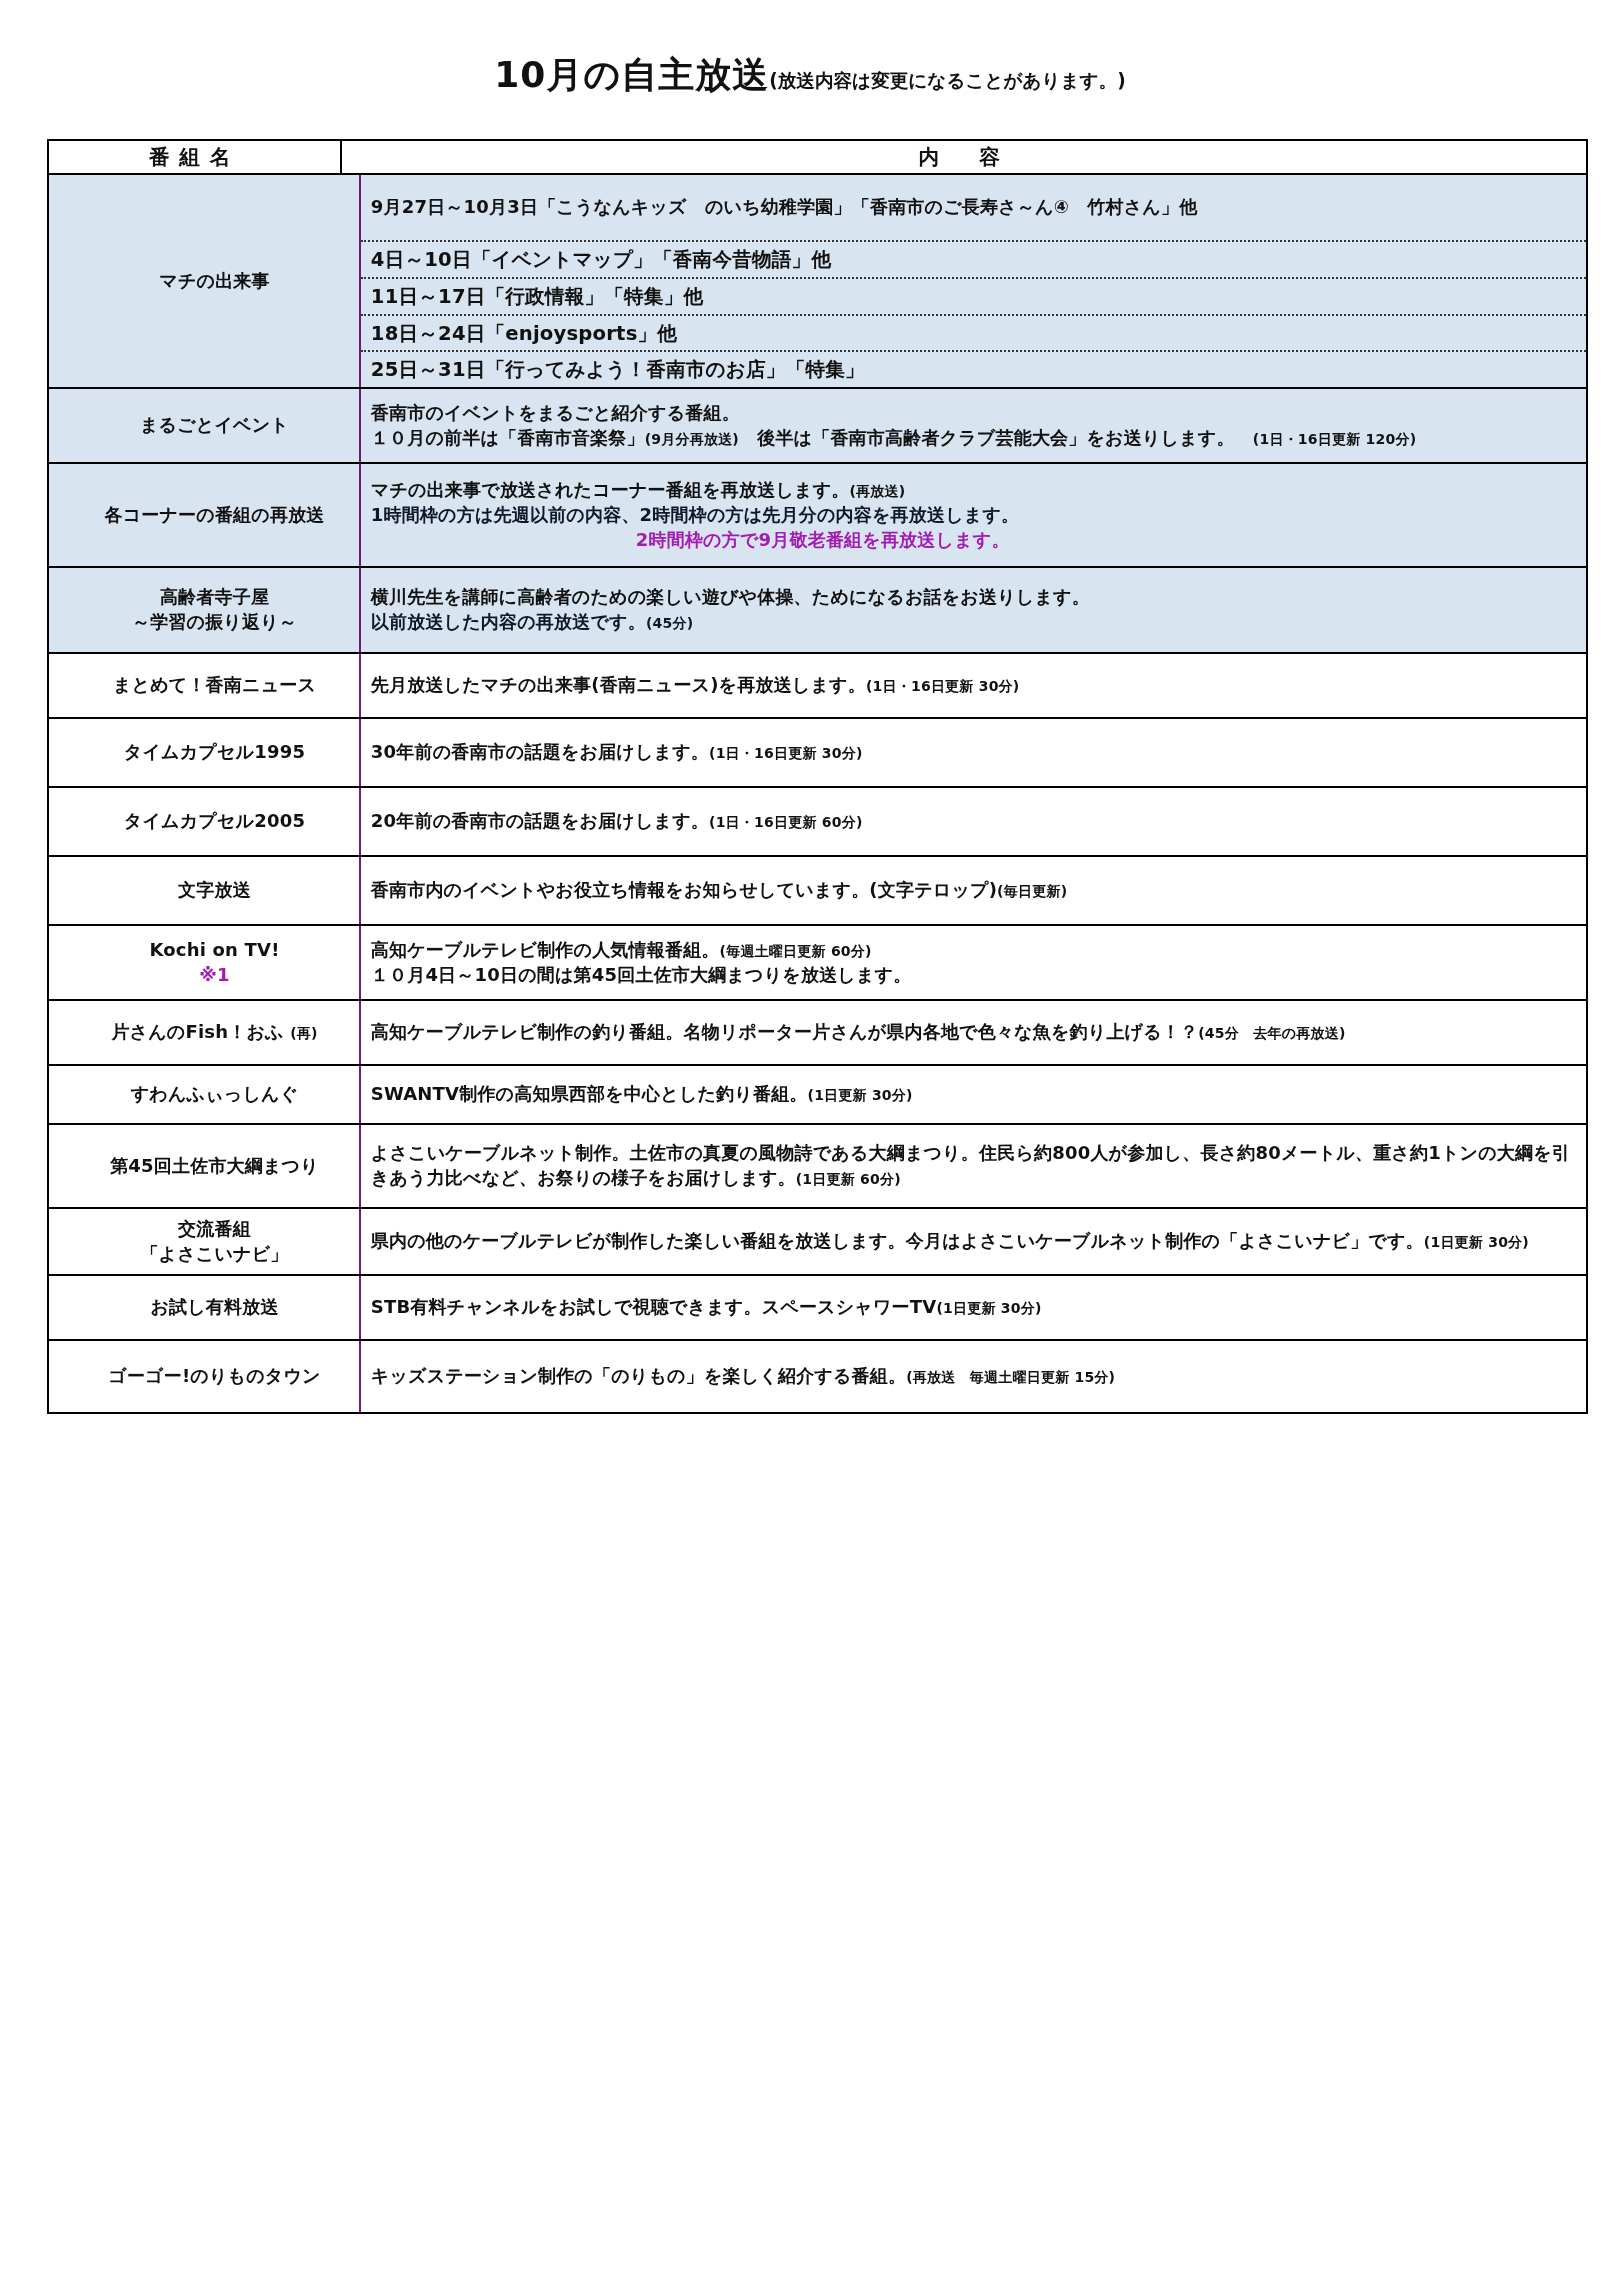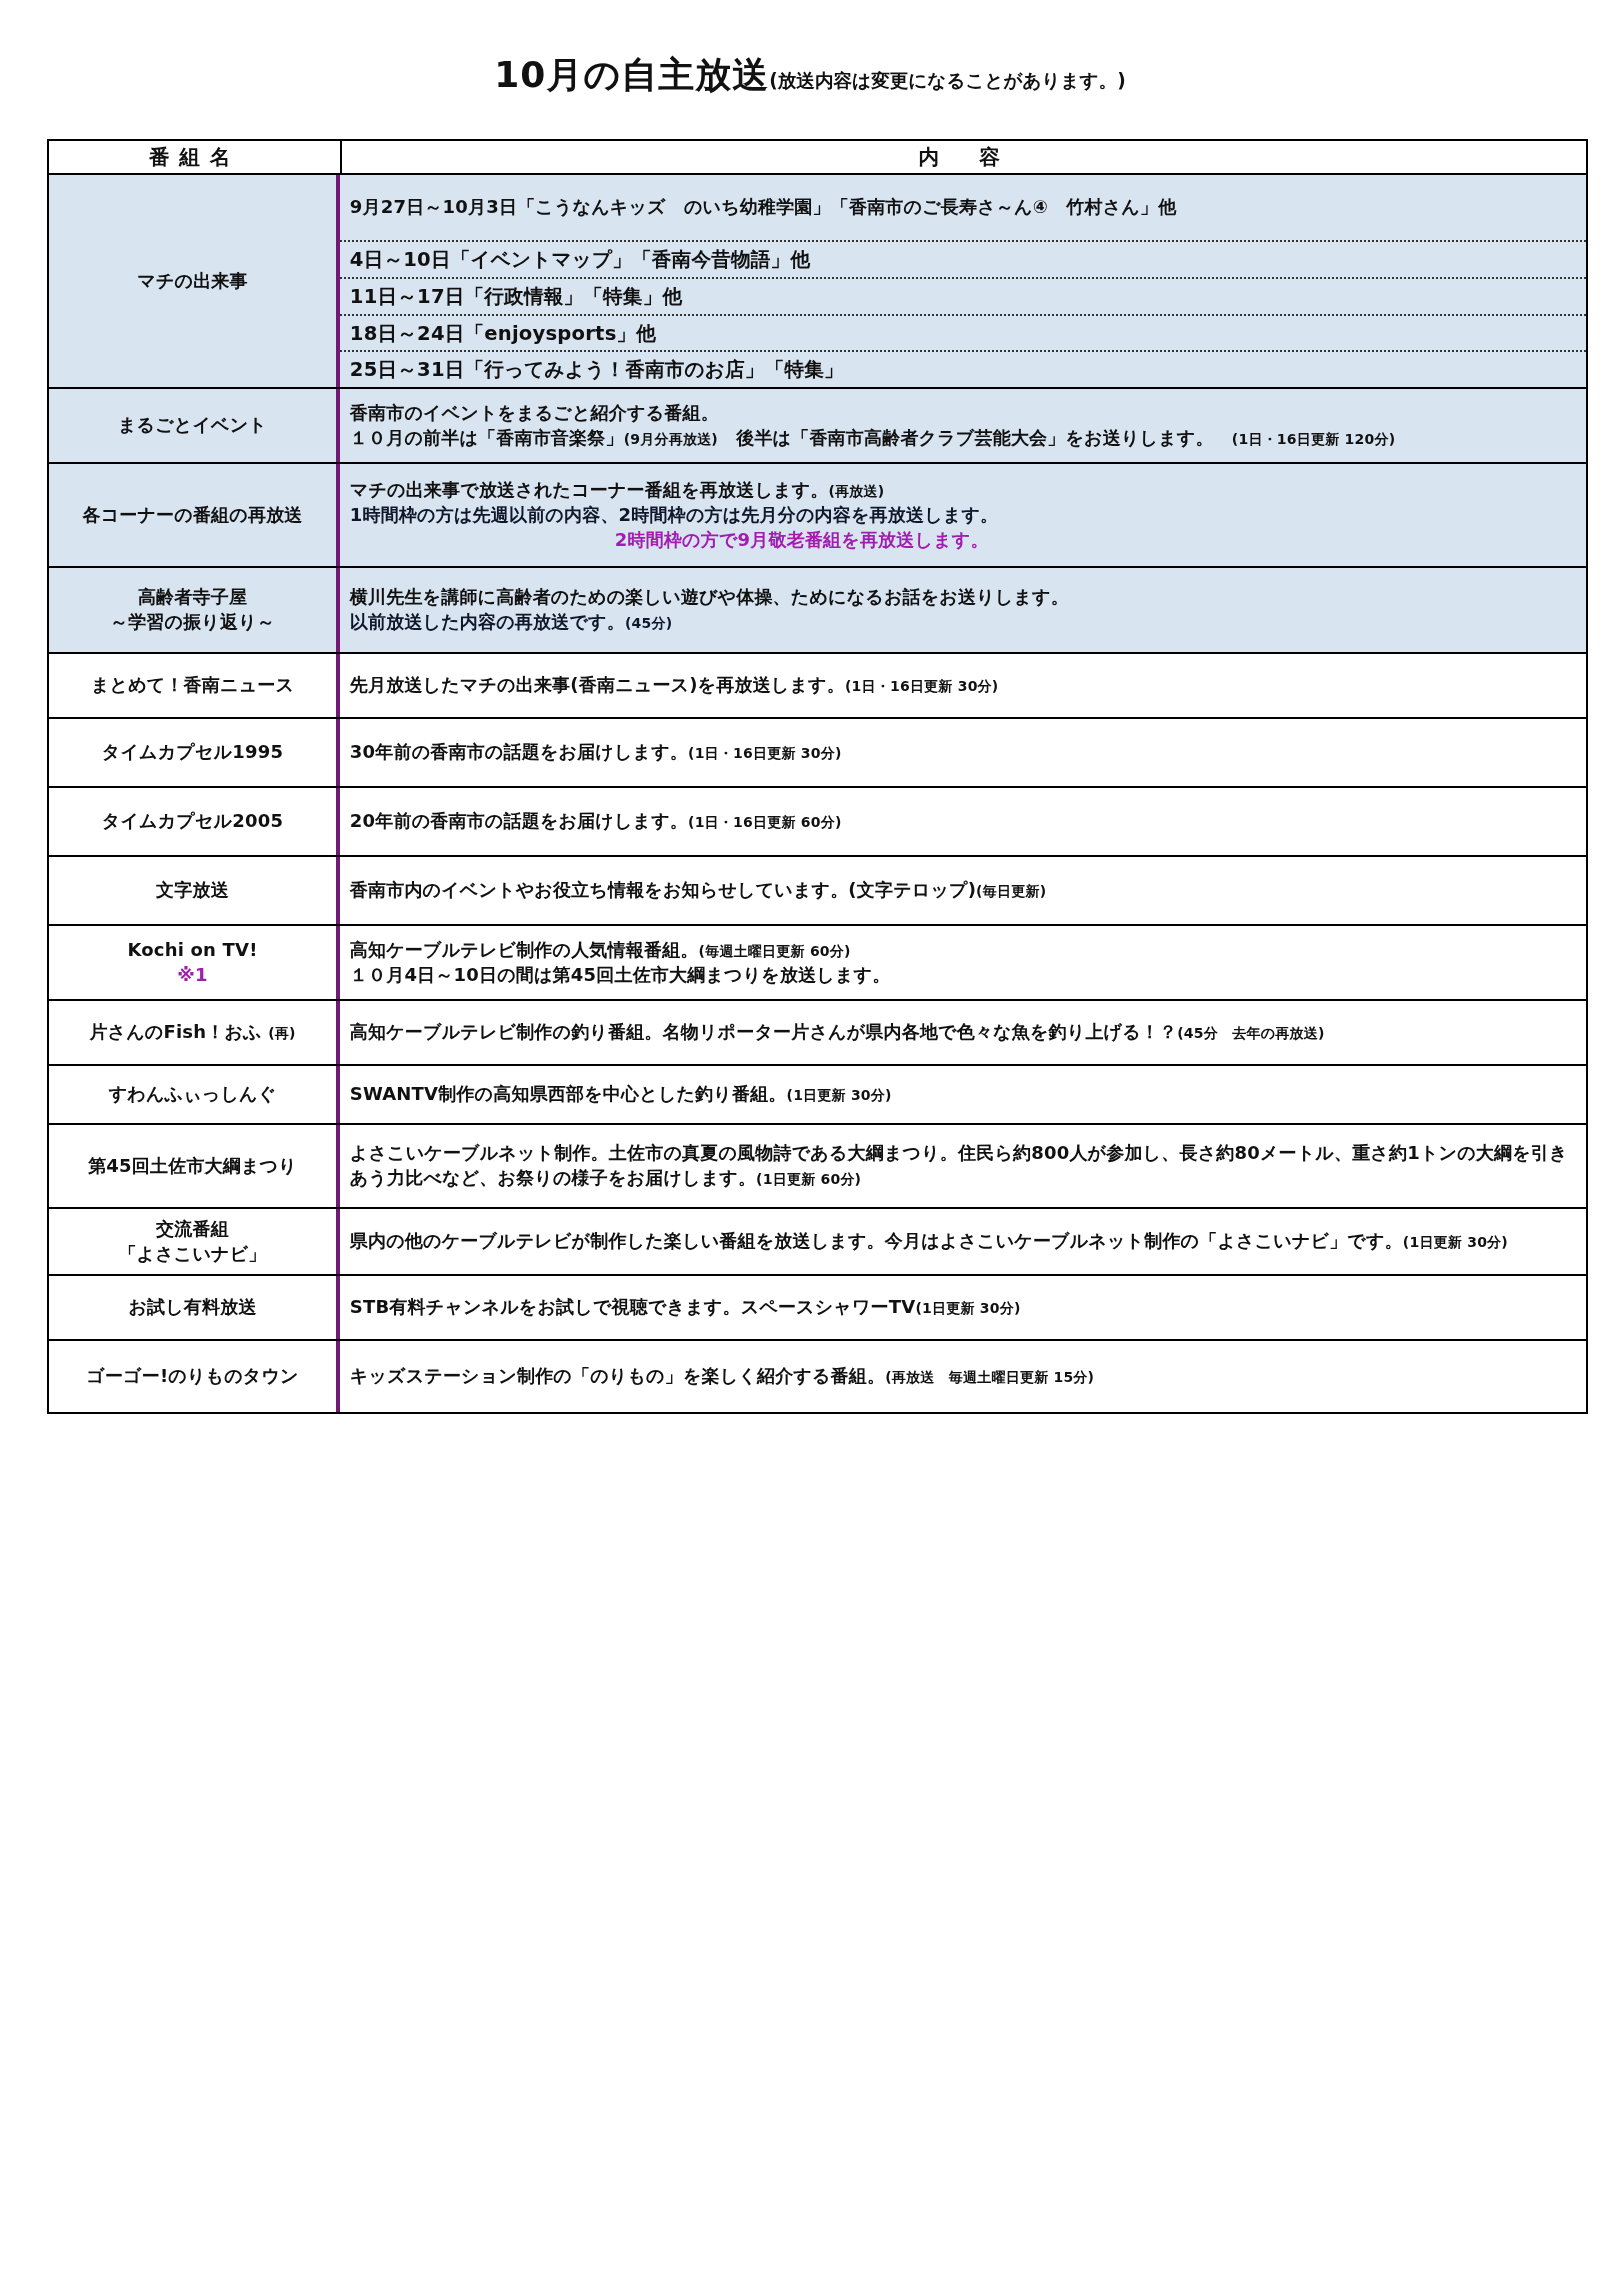--- a/index.html
+++ b/index.html
@@ -40,28 +40,29 @@
   }
   .hcell.h-name{width:291px; border-right:2px solid #000;}
   .hcell.h-content{flex:1;}
 
   .trow{display:flex;}
   .trow + .trow{border-top:2.9px solid #000;}
   .trow.shaded{background:#d9e4f1;}
 
   .name-cell{
     width:291px;
-    border-right:4px solid #701a75;
+    border-right:2px solid #701a75;
     display:flex; flex-direction:column;
     align-items:center; justify-content:center;
     text-align:center;
     padding:3.9px 5.9px;
     box-sizing:border-box;
     font-size:20.6px;
     line-height:1.25;
+    margin-left:21px;
   }
   .content-cell{
     flex:1;
     display:flex; flex-direction:column;
     box-sizing:border-box;
   }
   .block{
     min-height:37px;
     display:flex; flex-direction:column; justify-content:center;
     padding:3.9px 9.8px;

